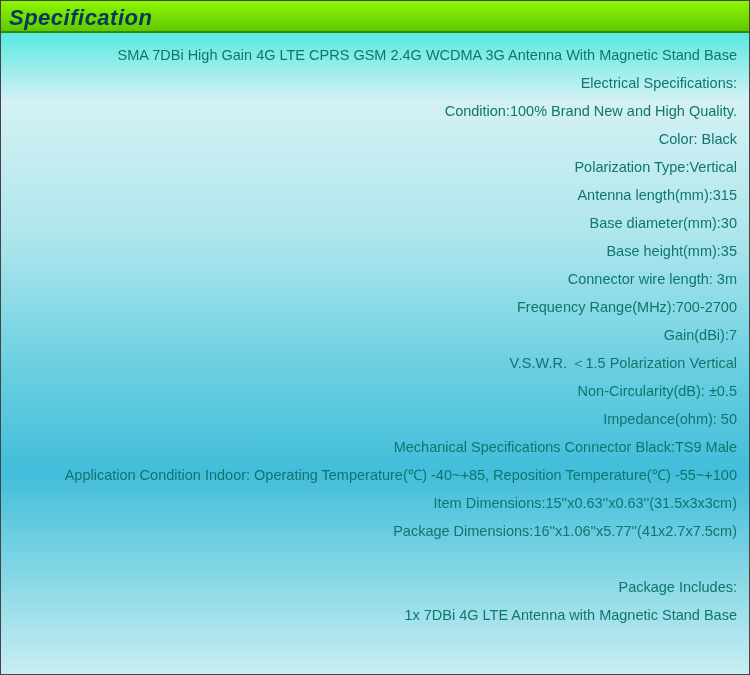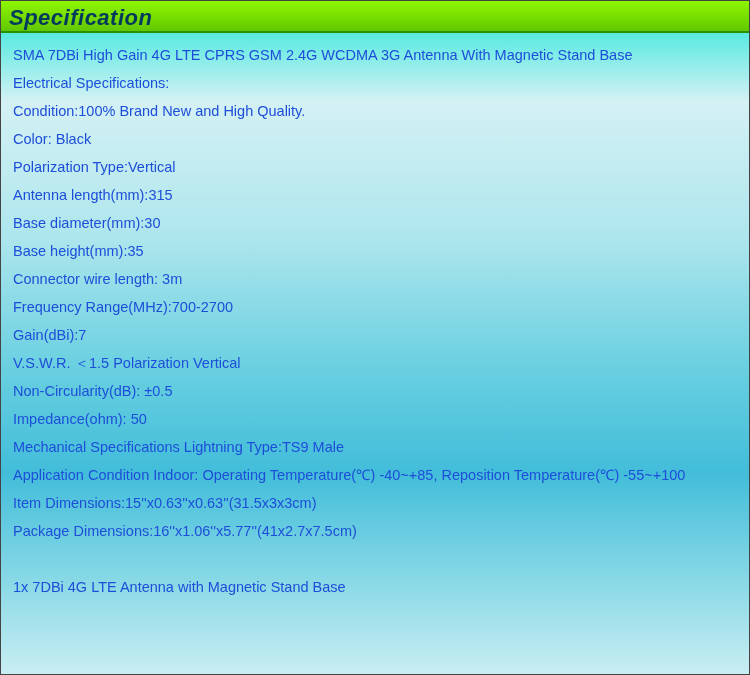--- a/index.html
+++ b/index.html
@@ -26,24 +26,25 @@
     font-weight: bold;
     font-style: italic;
     color: #003a5c;
     letter-spacing: 0.5px;
   }
   .content {
     padding: 8px 12px 12px 12px;
   }
   .line {
     font-size: 14.5px;
-    color: #1d4ed8;
+    color: #0f766e;
     line-height: 28px;
     font-weight: 500;
     white-space: nowrap;
+    text-align: right;
   }
   .blank-line {
     height: 28px;
   }
 </style>
 </head>
 <body>
 
 <div class="header">
   <span class="header-title">Specification</span>
@@ -57,19 +58,20 @@
   <div class="line">Polarization Type:Vertical</div>
   <div class="line">Antenna length(mm):315</div>
   <div class="line">Base diameter(mm):30</div>
   <div class="line">Base height(mm):35</div>
   <div class="line">Connector wire length:  3m</div>
   <div class="line">Frequency Range(MHz):700-2700</div>
   <div class="line">Gain(dBi):7</div>
   <div class="line">V.S.W.R. ＜1.5 Polarization Vertical</div>
   <div class="line">Non-Circularity(dB): ±0.5</div>
   <div class="line">Impedance(ohm): 50</div>
-  <div class="line">Mechanical Specifications Lightning Type:TS9 Male</div>
+  <div class="line">Mechanical Specifications Connector Black:TS9 Male</div>
   <div class="line">Application Condition Indoor: Operating Temperature(℃) -40~+85, Reposition Temperature(℃) -55~+100</div>
   <div class="line">Item Dimensions:15''x0.63''x0.63''(31.5x3x3cm)</div>
   <div class="line">Package Dimensions:16''x1.06''x5.77''(41x2.7x7.5cm)</div>
   <div class="blank-line"></div>
+  <div class="line">Package Includes:</div>
   <div class="line">1x 7DBi 4G LTE Antenna with Magnetic Stand Base</div>
 </div>
 
 </body></html>

